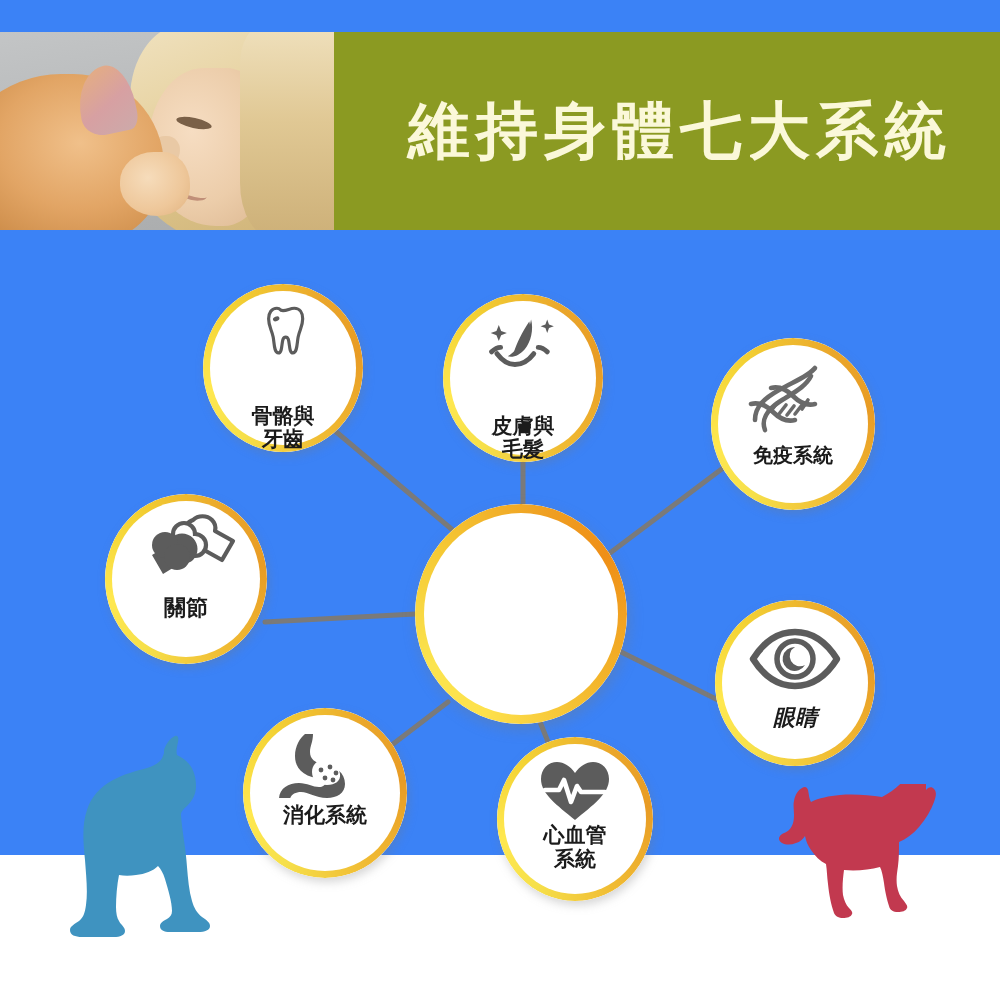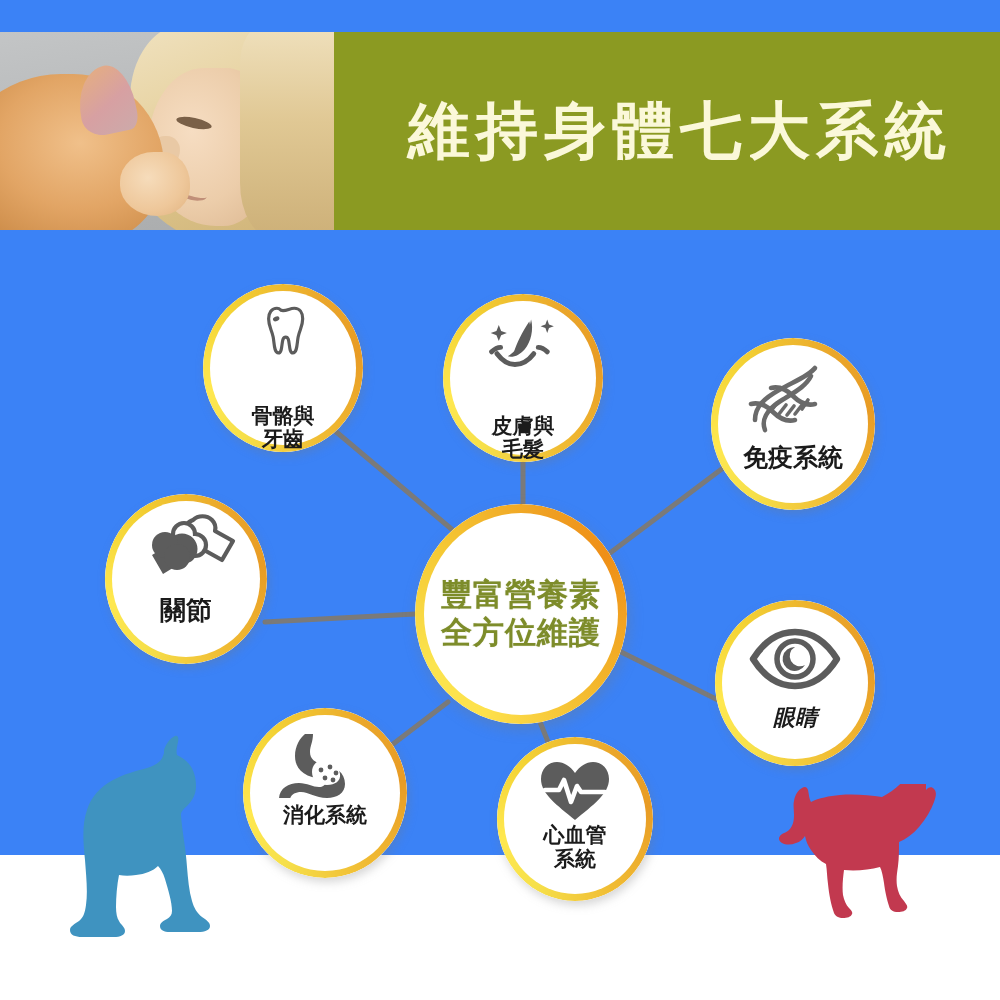--- a/index.html
+++ b/index.html
@@ -213,21 +213,21 @@
           <path d="M30 24c8-2 16 2 22 8s14 10 22 8"></path>
         </g>
         <g stroke="#6a6a6a" stroke-width="3.6" stroke-linecap="round">
           <line x1="30" y1="47" x2="36" y2="39"></line>
           <line x1="38" y1="50" x2="45" y2="41"></line>
           <line x1="46" y1="51" x2="53" y2="42"></line>
           <line x1="54" y1="50" x2="61" y2="41"></line>
           <line x1="61" y1="45" x2="67" y2="36"></line>
         </g>
       </svg>
-      <div class="label" style="margin-top:8px;font-size:25px;">
+      <div class="label" style="margin-top:8px;font-size:20px;">
         <span>免疫系統</span>
       </div>
     </div>
 
     <div class="node" style="left:715px;top:368px;width:160px;height:166px;">
       <div class="ring"></div>
       <div class="inner"></div>
       <svg class="icon" width="96" height="62" viewBox="0 0 96 62" style="margin-top:28px;">
         <path d="M6 31C18 12 33 4 48 4s30 8 42 27c-12 19-27 27-42 27S18 50 6 31z" fill="none" stroke="#5c5c5c" stroke-width="6.5" stroke-linejoin="round"></path>
         <circle cx="48" cy="31" r="18" fill="none" stroke="#5c5c5c" stroke-width="5.5"></circle>
@@ -273,32 +273,28 @@
     <div class="node" style="left:105px;top:262px;width:162px;height:170px;">
       <div class="ring"></div>
       <div class="inner"></div>
       <svg class="icon" width="102" height="72" viewBox="0 0 102 72" style="margin-top:20px;">
         <path d="M58 6c5-5 14-5 19 0 3 3 4 7 3 11l18 10-11 19-18-10c-4 2-9 1-12-2-5-5-5-13 0-18l-2-2c-4-4-2-6 3-8z" fill="#ffffff" stroke="#5c5c5c" stroke-width="4.2" stroke-linejoin="round"></path>
         <path d="M60 20a11 11 0 1 0-11 11 11 11 0 1 0 11-11z" fill="#ffffff" stroke="#5c5c5c" stroke-width="4.2"></path>
         <path d="M36 24c6-6 16-6 22 0s6 16 0 22c-3 3-8 4-12 3l-18 11L17 41l18-11c-1-2-1-4 1-6z" fill="#5c5c5c"></path>
         <circle cx="30" cy="31" r="13" fill="#5c5c5c"></circle>
         <circle cx="42" cy="43" r="13" fill="#5c5c5c"></circle>
       </svg>
-      <div class="label" style="margin-top:10px;font-size:26px;">
+      <div class="label" style="margin-top:10px;font-size:22px;">
         <span>關節</span>
       </div>
     </div>
 
     <div class="node node-center" style="left:415px;top:272px;width:212px;height:220px;justify-content:center;">
       <div class="ring"></div>
       <div class="inner"></div>
-      <div class="label">
-        <span>豐富營養素</span><br>
-        <span>全方位維護</span>
-      </div>
     </div>
 
     <svg class="sil" style="left:48px;top:500px;" width="180" height="240" viewBox="0 0 180 240">
       <path fill="#3f93c0" d="M116 18c2-6 6-12 11-14 3-1 4 2 3 6-1 5-2 9-1 13 4 2 9 5 12 9 5 6 7 14 7 22 0 9-4 15-9 20-3 3-6 5-6 9 1 16 5 34 6 52 1 12 2 24 5 34 2 7 5 12 10 16 4 3 8 5 8 9 0 4-5 6-12 6h-28c-6 0-10-2-10-6 0-3 3-5 7-7 3-2 5-4 5-8 0-9-4-22-7-32-2-6-4-10-7-13-5 5-13 8-22 9-6 1-12 1-17 0-2 10-3 22-3 32 0 6 1 11 3 14 2 4 6 6 6 10s-5 6-11 6H34c-7 0-12-2-12-7 0-4 5-6 9-9 4-3 6-8 7-16 2-14 0-30-1-45-2-19-3-36 2-50 4-13 13-23 26-30 11-6 23-9 34-12 6-2 10-4 13-7 2-2 3-5 4-8z"></path>
     </svg>
 
     <svg class="sil" style="left:748px;top:552px;" width="200" height="145" viewBox="0 0 200 145">
       <path fill="#c2394f" d="M178 6c2-3 6-4 8-1 3 3 2 8 0 13-3 8-8 17-15 25-6 7-13 12-20 15 0 8 0 16-1 24-1 7-2 13-1 20 1 6 3 11 7 15 2 3 4 5 3 7-1 3-5 4-9 4-5 0-8-2-9-6-2-6-4-15-5-23-1-6-2-12-4-16-11 3-24 4-36 3-1 8-2 17-1 25 1 5 3 10 6 13 2 2 4 4 3 6-1 3-5 4-9 4s-8-2-9-5c-3-8-5-19-6-29-1-7-1-14-2-20-6-3-11-8-15-14-3-4-5-9-6-14-2 3-5 6-9 7-5 2-10 2-14 0-3-2-4-5-2-7 2-3 6-3 9-6 4-4 5-9 5-15 0-5-1-10 0-14 1-6 4-11 8-13 3-2 5-1 6 2 1 4 1 9 3 12 8-4 18-6 29-7 14-1 29 0 42 2 8-4 16-10 22-17 7-8 12-17 15-24 2-5 4-9 6-12 1-2 1 0 1 0z"></path>
     </svg>
 

